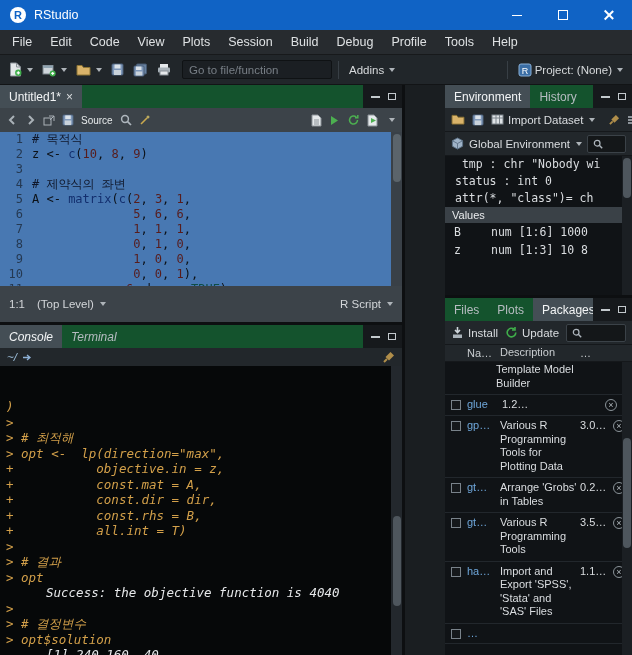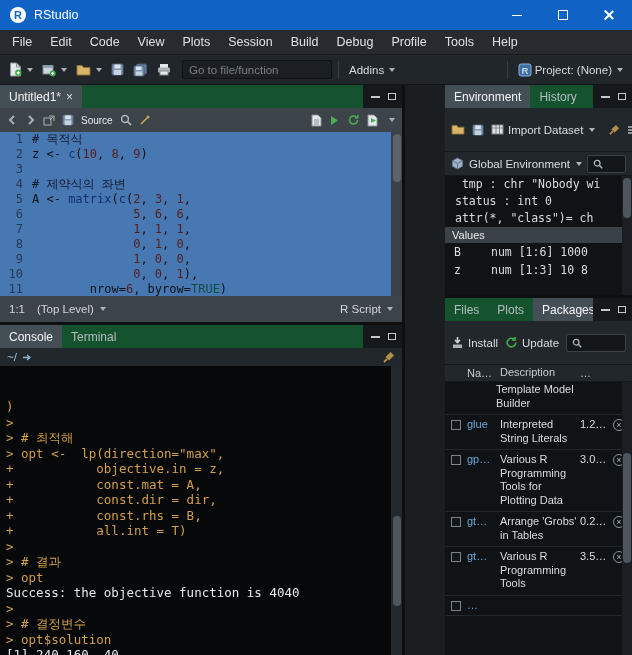--- a/index.html
+++ b/index.html
@@ -33,21 +33,21 @@
 .spring{flex:1;}
 .icon{display:inline-flex;align-items:center;justify-content:center;flex:none;}
 
 .main{flex:1;display:flex;min-height:0;}
 .v-div{width:3px;background:#0d0f11;flex:none;}
 .h-div{height:3px;background:#0d0f11;flex:none;}
 .left-col{width:402px;display:flex;flex-direction:column;flex:none;}
 .right-col{flex:1;display:flex;flex-direction:column;min-width:0;margin-left:40px;}
 .pane{background:#22272b;display:flex;flex-direction:column;min-height:0;position:relative;}
 .source-pane{height:237px;flex:none;}
-.console-pane{flex:1;}
+.console-pane{flex:1;font-style:italic;}
 .env-pane{height:210px;flex:none;}
 .pkg-pane{flex:1;}
 
 .tabbar{height:23px;background:#14532d;display:flex;flex:none;position:relative;overflow:hidden;}
 .tab{display:flex;align-items:center;gap:5px;padding:0 9px;font-size:12px;color:#b6bcc1;white-space:nowrap;}
 .tab.active{background:#444e55;color:#f3f5f6;}
 .x-close{color:#d8dbdd;font-size:12px;line-height:1;}
 .x-close::before{content:"×";}
 .pane-btns{position:absolute;right:0;top:0;height:23px;display:flex;align-items:center;gap:8px;padding:0 6px 0 8px;background:#16191c;}
 .pw-min{width:9px;height:2px;background:#c3c9cd;display:block;}
@@ -58,32 +58,32 @@
 .editor{flex:1;min-height:0;background:#4878b2;font-family:"DejaVu Sans Mono",monospace;font-size:12px;line-height:15px;overflow:hidden;position:relative;}
 .ed-line{display:flex;height:15px;white-space:pre;}
 .ln{width:32px;text-align:right;padding-right:9px;color:#253952;flex:none;}
 .tk-pl{color:#0c1117;}
 .tk-com{color:#0f172a;}
 .tk-fn{color:#132f6e;}
 .tk-num{color:#571c1c;}
 .tk-kw{color:#0e4d46;}
 .ed-scroll{position:absolute;top:0;right:0;width:11px;height:100%;background:#394047;}
 .ed-thumb{position:absolute;top:2px;left:1.5px;width:8px;height:48px;background:#5b646b;border-radius:4px;}
-.ed-status{height:26px;background:#3c4349;display:flex;align-items:center;flex:none;padding:0 9px;gap:12px;font-size:11.5px;color:#d3d6d9;}
+.ed-status{height:36px;background:#3c4349;display:flex;align-items:center;flex:none;padding:0 9px;gap:12px;font-size:11.5px;color:#d3d6d9;}
 .dd{display:flex;align-items:center;gap:4px;}
 
 .console-path{height:18px;display:flex;align-items:center;flex:none;padding:0 7px;gap:5px;font-size:11.5px;color:#9fc1dd;background:#22272b;}
 .console-body{flex:1;min-height:0;background:#060809;font-family:"DejaVu Sans Mono",monospace;font-size:12.5px;padding:3px 6px;overflow:hidden;position:relative;white-space:pre;}
 .console-line{height:15.5px;}
 .cl-in{color:#d3a04a;}
-.cl-out{color:#e6e8ea;}
+.cl-out{color:#e6e8ea;margin-left:40px;}
 .cons-scroll{position:absolute;top:0;right:0;width:11px;height:100%;background:#23282d;}
 .cons-thumb{position:absolute;left:1.5px;width:8px;height:90px;top:52%;background:#4e565d;border-radius:4px;}
 
-.mini-toolbar{height:44px;background:#22272b;border-bottom:1px solid #15181b;display:flex;align-items:center;flex:none;padding:0 6px;gap:7px;}
+.mini-toolbar{height:24px;background:#22272b;border-bottom:1px solid #15181b;display:flex;align-items:center;flex:none;padding:0 6px;gap:7px;}
 .mt-btn{display:flex;align-items:center;gap:4px;color:#dadde0;font-size:11.5px;white-space:nowrap;}
 .env-filter{height:24px;background:#22272b;display:flex;align-items:center;flex:none;padding:0 6px;gap:5px;border-bottom:1px solid #15181b;}
 .searchbox{display:flex;align-items:center;gap:4px;height:18px;background:#141719;border:1px solid #3b4248;border-radius:2px;padding:0 5px;}
 .searchbox input{background:transparent;border:none;outline:none;width:100%;color:#d5d8da;font-size:11px;}
 .env-search{width:88px;margin-left:auto;}
 .pkg-search{width:72px;margin-left:auto;}
 
 .env-body{flex:1;min-height:0;background:#101316;font-family:"DejaVu Sans Mono",monospace;font-size:11.5px;color:#dadde0;overflow:hidden;position:relative;}
 .str-line{height:17px;line-height:17px;padding-left:10px;white-space:pre;overflow:hidden;}
 .env-section{height:16px;line-height:16px;background:#3a4147;color:#e9ebed;font-family:"Liberation Sans",sans-serif;font-size:11px;padding-left:7px;}
@@ -539,21 +539,20 @@
                 <span class="col-name"></span>
                 <span class="col-desc">Template Model Builder</span>
                 <span class="col-ver"></span>
                 <span class="col-act"></span>
               </div>
               <div class="pkg-row">
                 <span class="col-chk">
                   <span class="chk"></span>
                 </span>
                 <span class="col-name">glue</span>
-                <span class="col-desc">Interpreted String Literals</span>
                 <span class="col-ver">1.2…</span>
                 <span class="col-act">
                   <span class="rm-ico"></span>
                 </span>
               </div>
               <div class="pkg-row">
                 <span class="col-chk">
                   <span class="chk"></span>
                 </span>
                 <span class="col-name">gp…</span>
@@ -578,20 +577,31 @@
                 <span class="col-chk">
                   <span class="chk"></span>
                 </span>
                 <span class="col-name">gt…</span>
                 <span class="col-desc">Various R Programming Tools</span>
                 <span class="col-ver">3.5…</span>
                 <span class="col-act">
                   <span class="rm-ico"></span>
                 </span>
               </div>
+              <div class="pkg-row">
+                <span class="col-chk">
+                  <span class="chk"></span>
+                </span>
+                <span class="col-name">ha…</span>
+                <span class="col-desc">Import and Export 'SPSS', 'Stata' and 'SAS' Files</span>
+                <span class="col-ver">1.1…</span>
+                <span class="col-act">
+                  <span class="rm-ico"></span>
+                </span>
+              </div>
               <div class="pkg-row partial-bottom">
                 <span class="col-chk">
                   <span class="chk"></span>
                 </span>
                 <span class="col-name">…</span>
                 <span class="col-desc"></span>
                 <span class="col-ver"></span>
                 <span class="col-act"></span>
               </div>
             </div>

